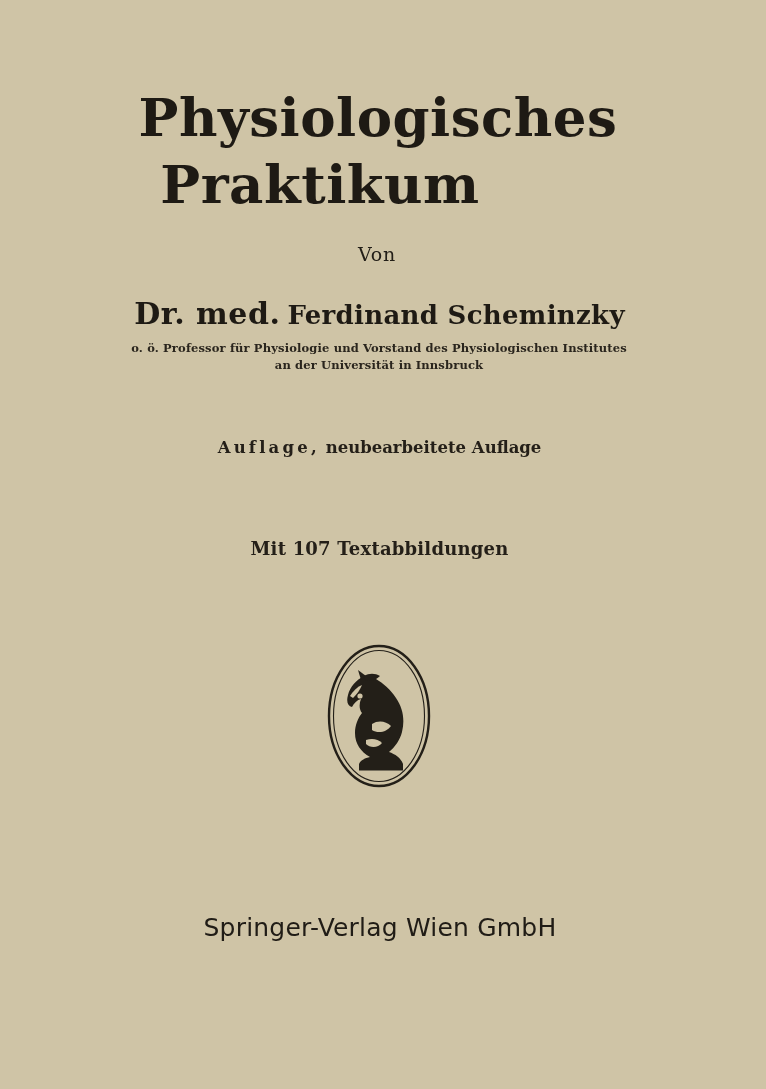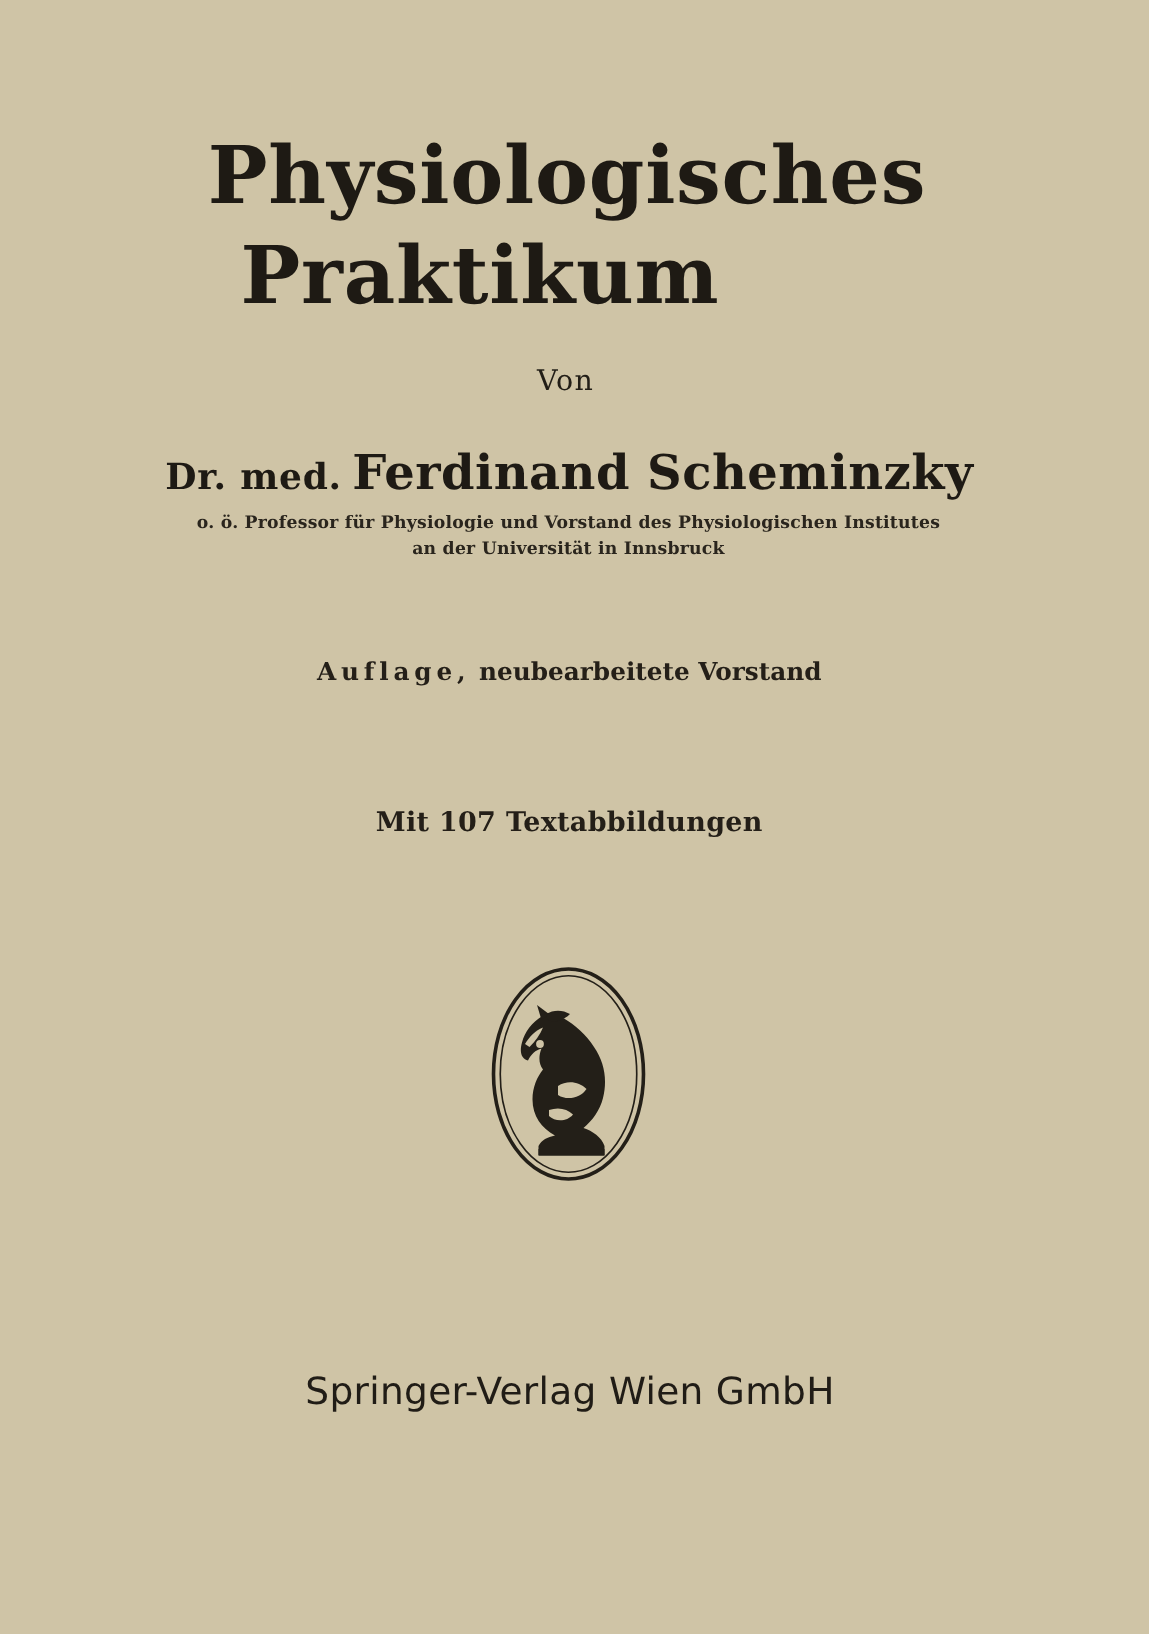--- a/index.html
+++ b/index.html
@@ -60,25 +60,25 @@
     left: 0;
     right: 0;
     top: 296px;
     text-align: center;
     font-family: "DejaVu Serif", serif;
     font-weight: bold;
     color: #1e1a14;
     margin-left: -7px;
   }
   .author .deg {
-    font-size: 24px;
+    font-size: 30px;
     letter-spacing: 0.5px;
   }
   .author .name {
-    font-size: 32px;
+    font-size: 26px;
     letter-spacing: 0.3px;
     margin-left: 7px;
   }
 
   .affiliation {
     position: absolute;
     left: 0;
     right: 0;
     top: 340px;
     text-align: center;
@@ -160,21 +160,21 @@
   <div class="author">
     <span class="deg">Dr. med.</span><span class="name">Ferdinand Scheminzky</span>
   </div>
 
   <div class="affiliation">
     <div>o. ö. Professor für Physiologie und Vorstand des Physiologischen Institutes</div>
     <div>an der Universität in Innsbruck</div>
   </div>
 
   <div class="edition">
-    <span class="spaced">Auflage,</span><span> neubearbeitete Vorstand</span>
+    <span class="spaced">Auflage,</span><span> neubearbeitete Auflage</span>
   </div>
 
   <div class="figures">Mit 107 Textabbildungen</div>
 
   <div class="logo">
     <svg viewBox="0 0 118 152" width="118" height="152" aria-hidden="true">
       <ellipse cx="59" cy="76" rx="50" ry="70" fill="none" stroke="#231f18" stroke-width="2.4"></ellipse>
       <ellipse cx="59" cy="76" rx="45.5" ry="65.5" fill="none" stroke="#231f18" stroke-width="1.1"></ellipse>
       <g fill="#231f18">
 

